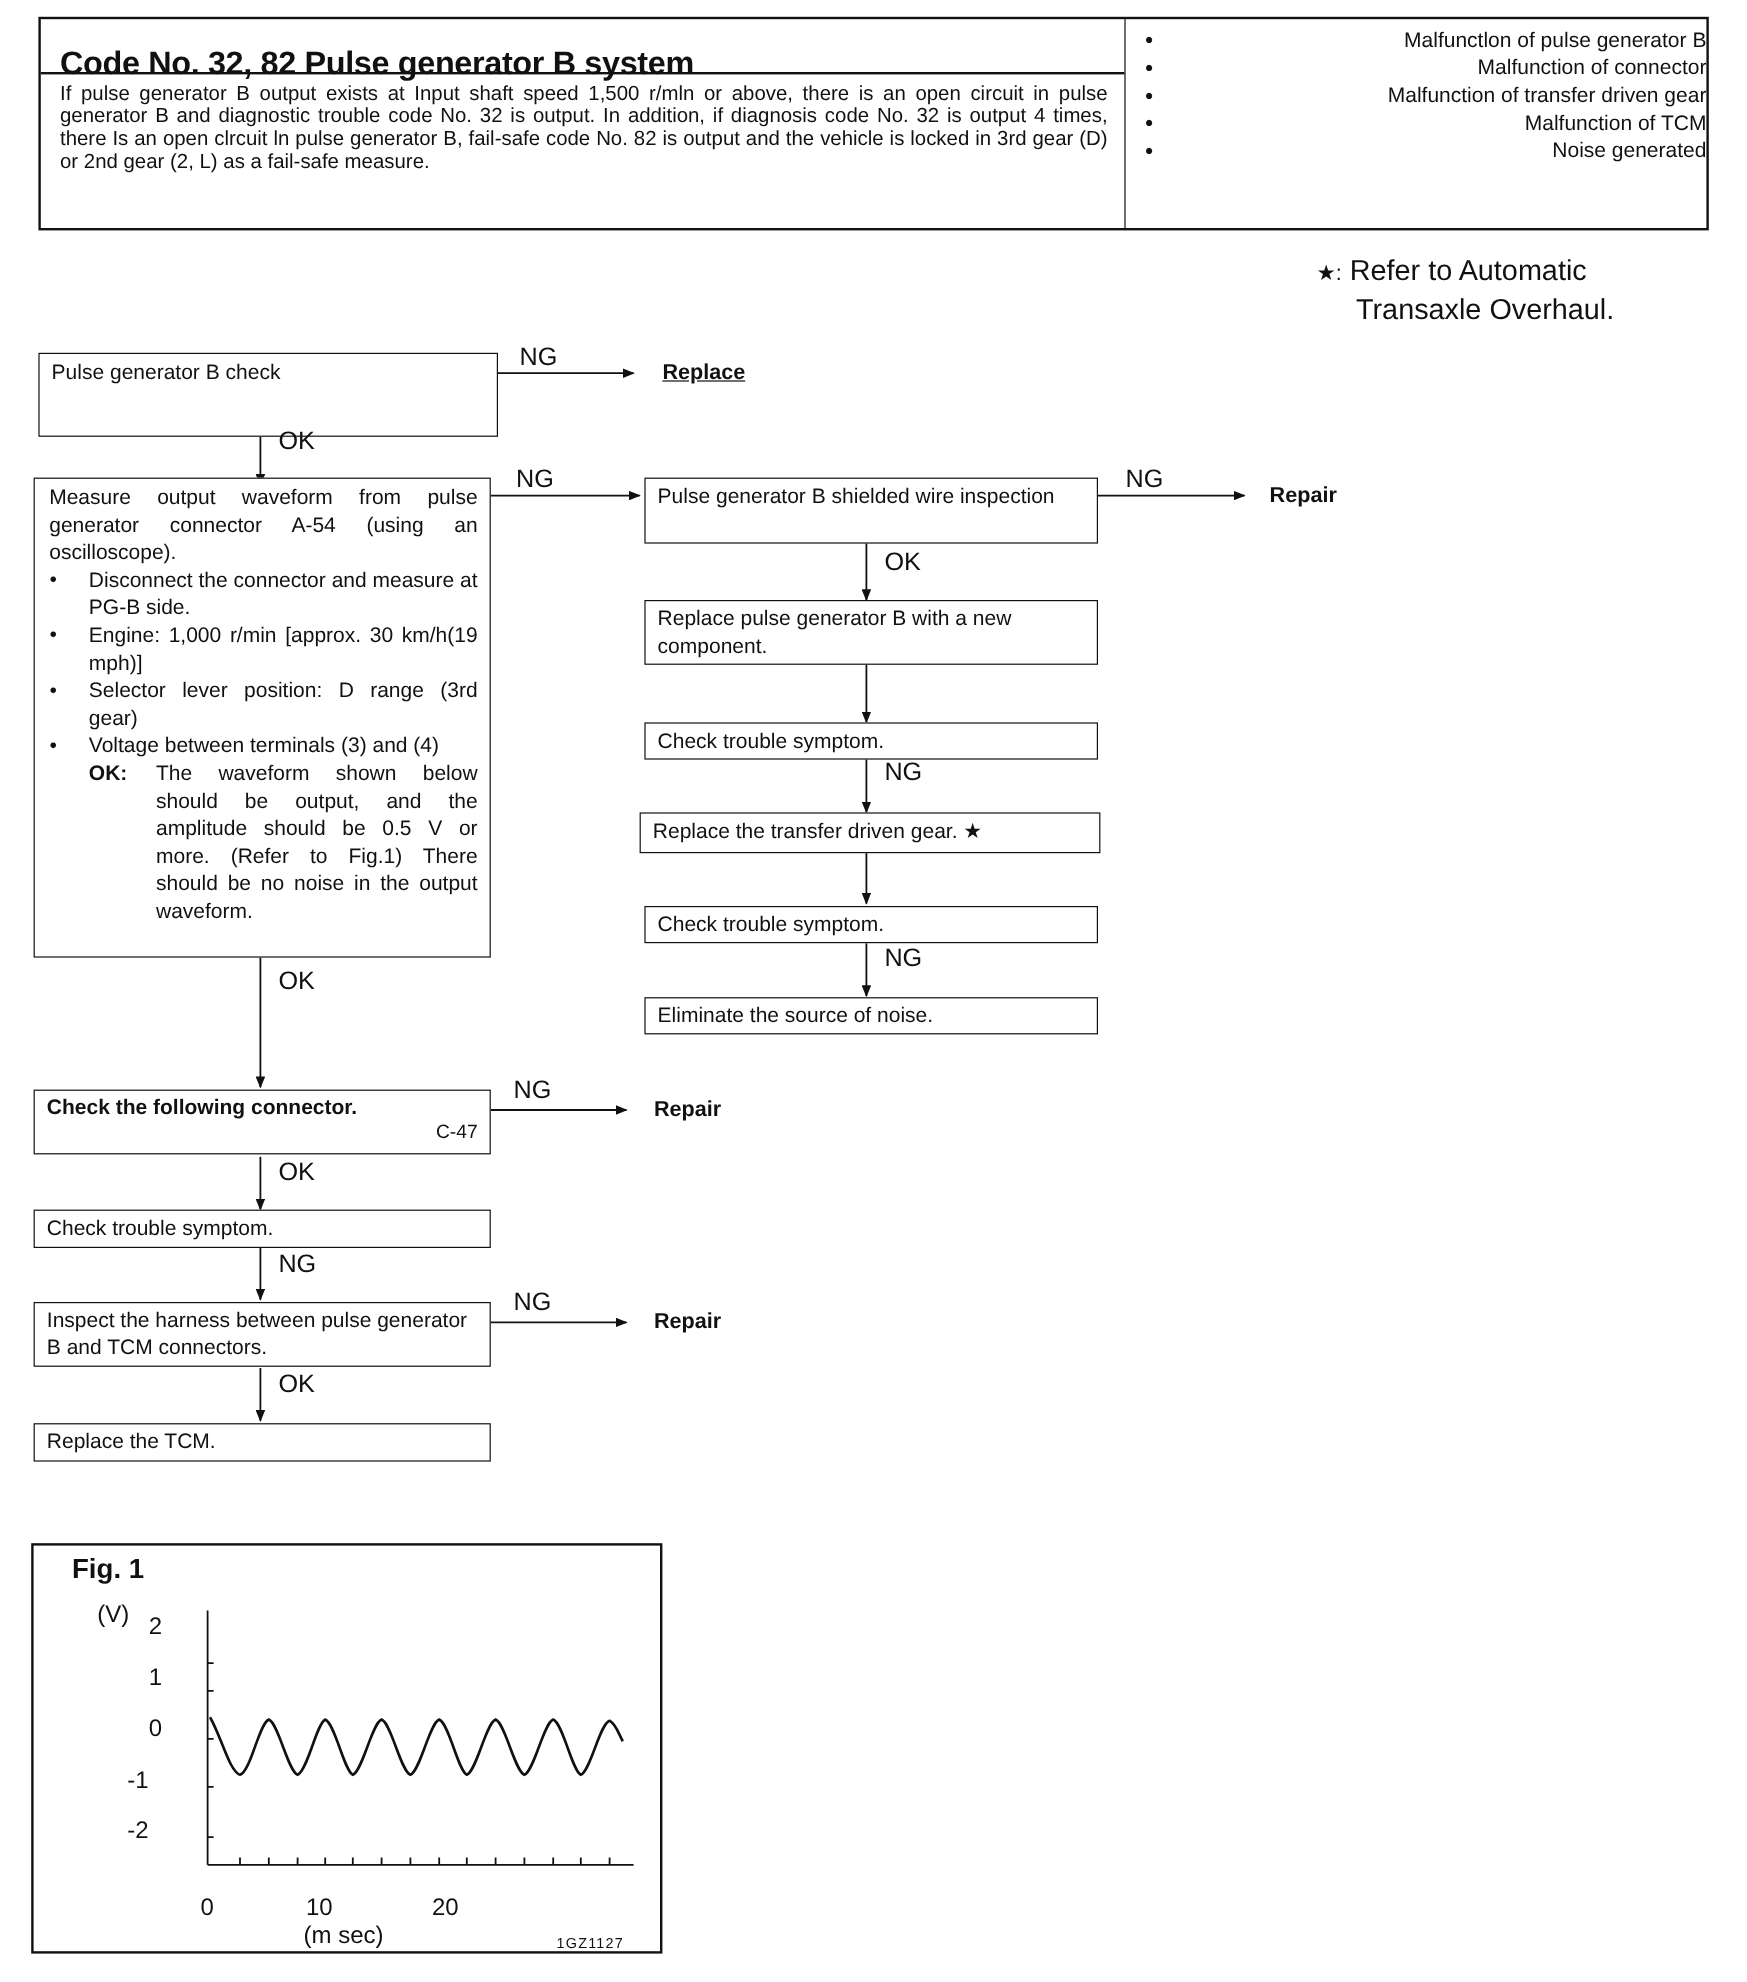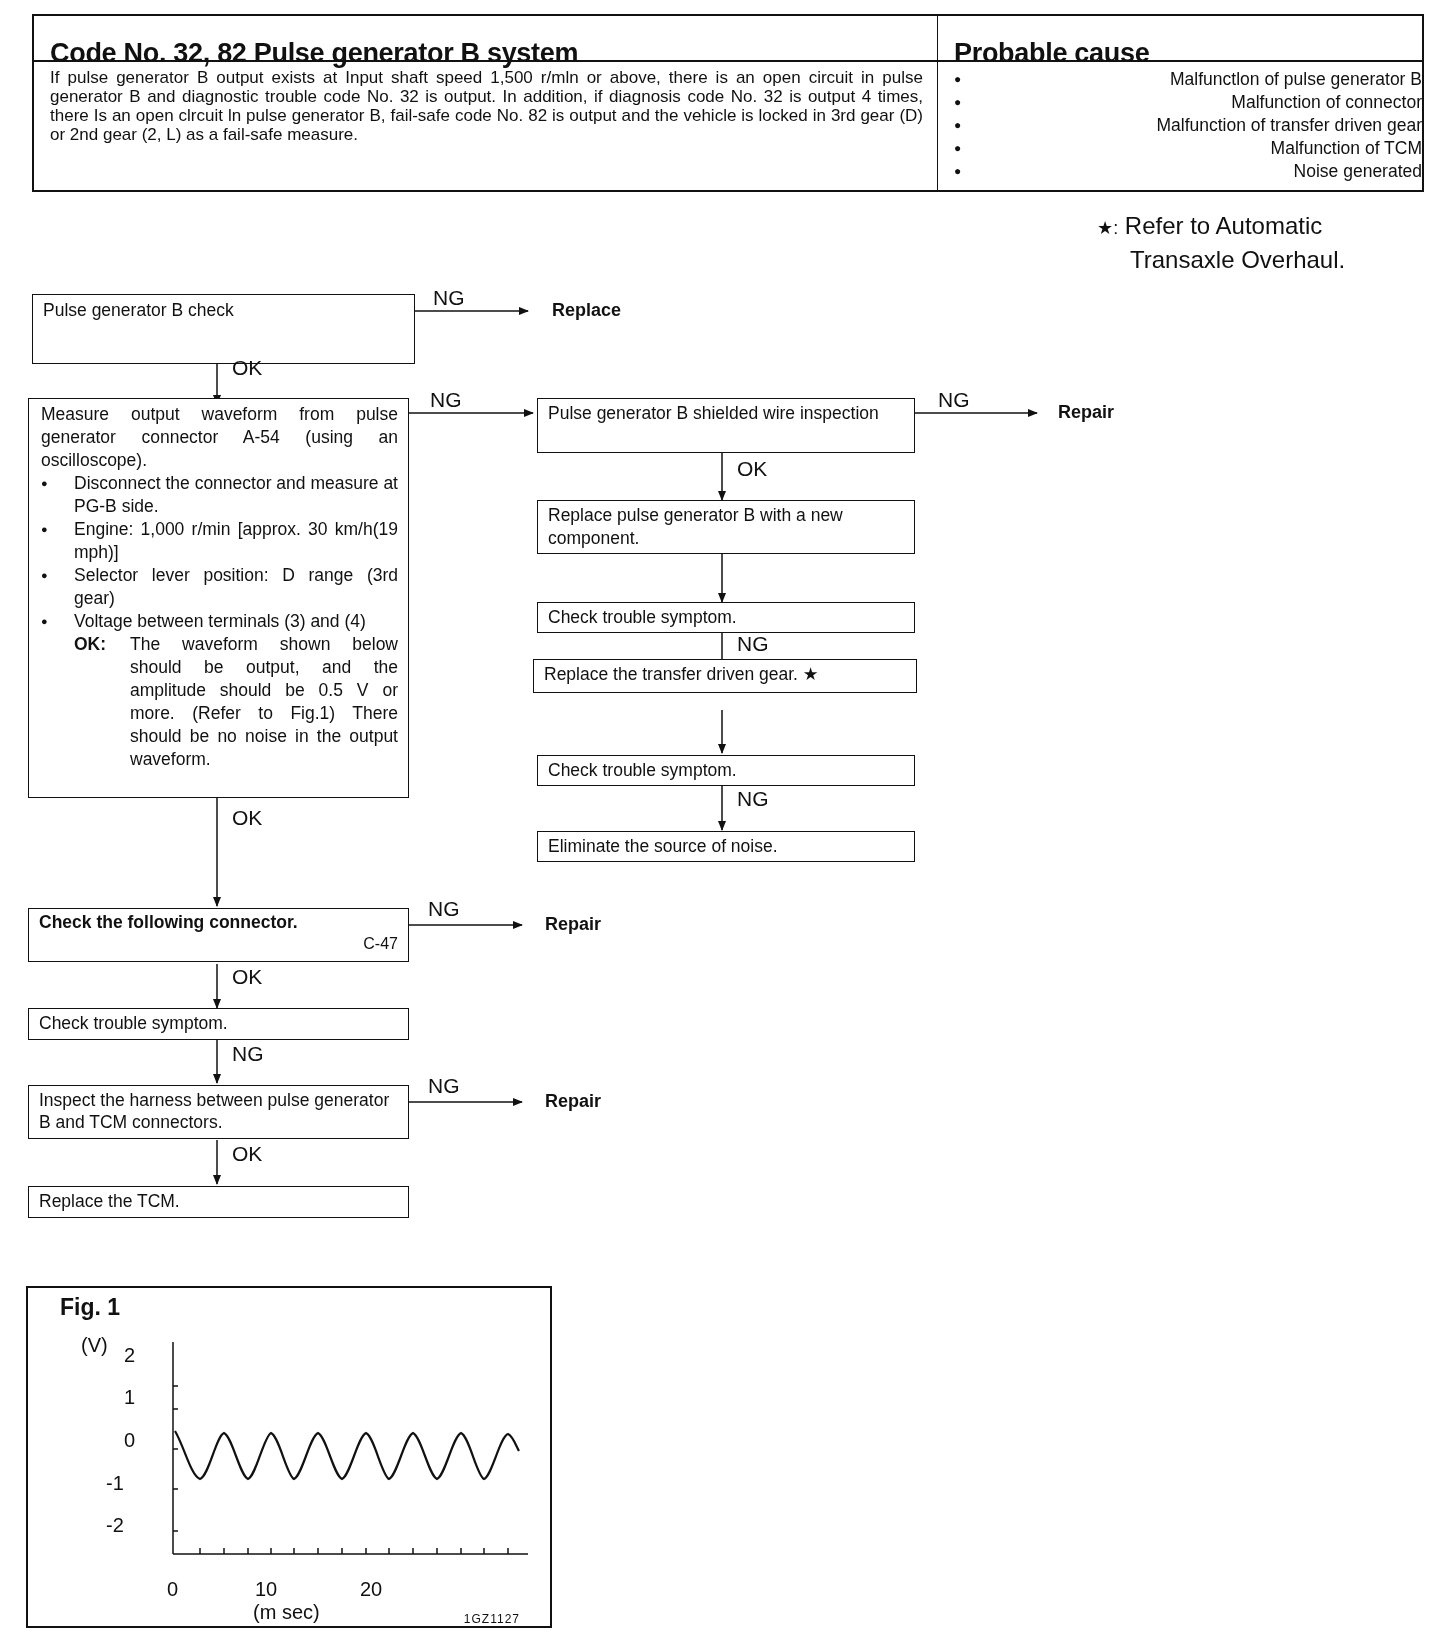--- a/index.html
+++ b/index.html
@@ -38,21 +38,20 @@
 </style>
 </head>
 <body>
 
 <div class="hdr-table">
   <div class="hdr-left">
     <div class="hdr-title">Code No. 32, 82 Pulse generator B system</div>
     <div class="hdr-body">If pulse generator B output exists at Input shaft speed 1,500 r/mln or above, there is an open circuit in pulse generator B and diagnostic trouble code No. 32 is output.  In addition, if diagnosis code No. 32 is output 4 times, there Is an open clrcuit ln pulse generator B, fail-safe code No. 82 is output and the vehicle is locked in 3rd gear (D) or 2nd gear (2, L) as a fail-safe measure.</div>
   </div>
   <div class="hdr-right">
-    <div class="hdr-title">Probable cause</div>
     <ul class="cause-list">
       <li>Malfunctlon of pulse generator B</li>
       <li>Malfunction of connector</li>
       <li>Malfunction of transfer driven gear</li>
       <li>Malfunction of TCM</li>
       <li>Noise generated</li>
     </ul>
   </div>
 </div>
 
@@ -125,21 +124,21 @@
 </div>
 
 <div class="box tight" style="left:537px; top:500px; width:378px; height:54px;">
   <span>Replace pulse generator B with a new component.</span>
 </div>
 
 <div class="box tight" style="left:537px; top:602px; width:378px; height:31px;">
   <span>Check trouble symptom.</span>
 </div>
 
-<div class="box tight" style="left:533px; top:659px; width:384px; height:34px;">
+<div class="box tight" style="left:533px; top:677px; width:384px; height:34px;">
   <span>Replace the transfer driven gear. ★</span>
 </div>
 
 <div class="box tight" style="left:537px; top:755px; width:378px; height:31px;">
   <span>Check trouble symptom.</span>
 </div>
 
 <div class="box tight" style="left:537px; top:831px; width:378px; height:31px;">
   <span>Eliminate the source of noise.</span>
 </div>
@@ -168,21 +167,21 @@
 <span class="label" style="left:737px; top:457px;">OK</span>
 <span class="label" style="left:737px; top:632px;">NG</span>
 <span class="label" style="left:737px; top:787px;">NG</span>
 <span class="label" style="left:232px; top:806px;">OK</span>
 <span class="label" style="left:428px; top:897px;">NG</span>
 <span class="label" style="left:232px; top:965px;">OK</span>
 <span class="label" style="left:232px; top:1042px;">NG</span>
 <span class="label" style="left:428px; top:1074px;">NG</span>
 <span class="label" style="left:232px; top:1142px;">OK</span>
 
-<span class="result" style="left:552px; top:300px;">Replace</span>
+<span class="result" style="left:552px; top:300px;text-decoration:underline;">Replace</span>
 <span class="result" style="left:1058px; top:402px;">Repair</span>
 <span class="result" style="left:545px; top:914px;">Repair</span>
 <span class="result" style="left:545px; top:1091px;">Repair</span>
 
 <div class="fig">
   <div class="fig-title">Fig. 1</div>
   <svg width="526" height="342" style="position:absolute; left:-2px; top:-2px;">
     <g font-family="Liberation Sans, sans-serif" font-size="20" fill="#111">
       <text x="55" y="66">(V)</text>
       <text x="98" y="76">2</text>

